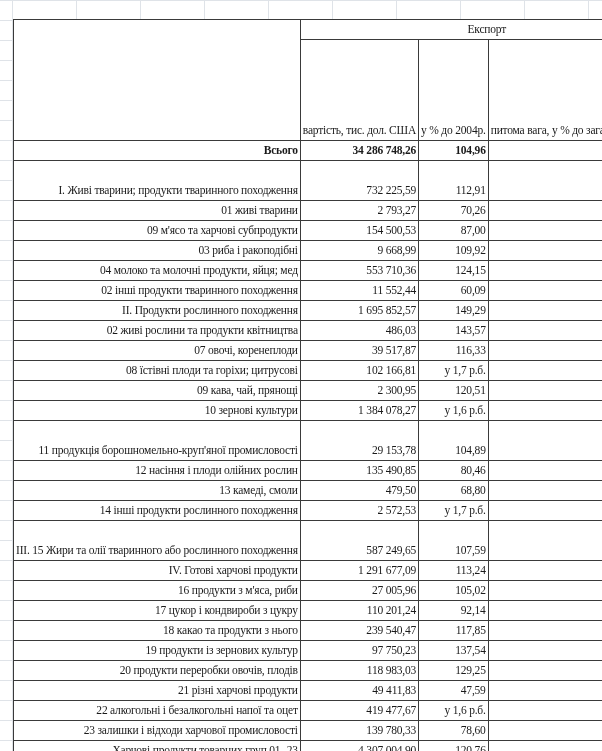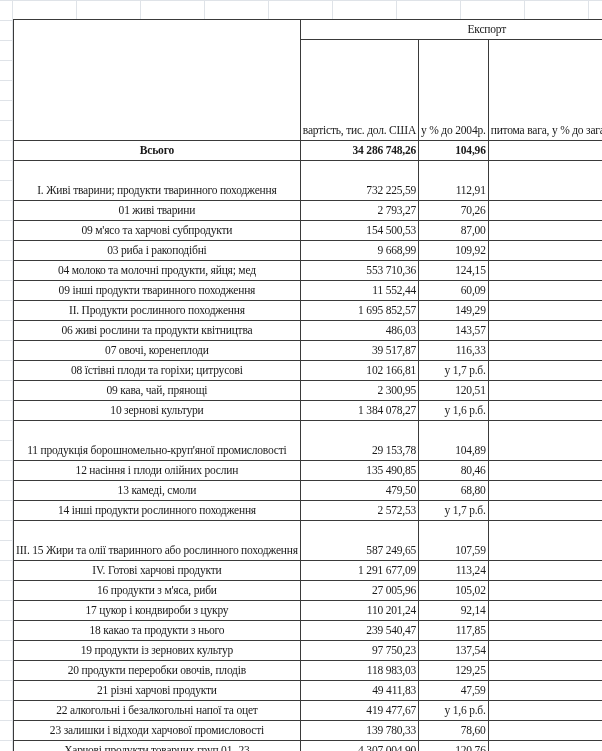--- a/index.html
+++ b/index.html
@@ -24,21 +24,21 @@
   }
   #sheet td {
     border:1px solid #3a3a3a;
     padding:0 2px;
     line-height:19px;
     vertical-align:bottom;
     white-space:nowrap;
     overflow:hidden;
   }
   td.num { text-align:right; }
-  td.lbl { text-align:center; }
+  td.lbl { text-align:right; }
   td.hdr { text-align:right; white-space:normal; line-height:19.5px; }
   td.grp { text-align:center; }
   tr.bold td { font-weight:bold; }
   tr.h1 td { height:19px; }
   tr.dbl td.lbl { white-space:normal; line-height:19.5px; }
   tr.row td { height:18.5px; }
   tr.dbl td { height:39px;margin-left:9px; }
 </style>
 </head>
 <body>
@@ -93,33 +93,33 @@
         <td class="num">109,92</td>
         <td class="num">0,028</td>
       </tr>
       <tr class="row">
         <td class="lbl">04 молоко та молочні продукти, яйця; мед</td>
         <td class="num">553 710,36</td>
         <td class="num">124,15</td>
         <td class="num">1,610</td>
       </tr>
       <tr class="row">
-        <td class="lbl">09 інші продукти тваринного походження</td>
+        <td class="lbl">02 інші продукти тваринного походження</td>
         <td class="num">11 552,44</td>
         <td class="num">60,09</td>
         <td class="num">0,030</td>
       </tr>
       <tr class="row">
         <td class="lbl">ІІ. Продукти рослинного походження</td>
         <td class="num">1 695 852,57</td>
         <td class="num">149,29</td>
         <td class="num">4,95</td>
       </tr>
       <tr class="row">
-        <td class="lbl">06 живі рослини та продукти квітництва</td>
+        <td class="lbl">02 живі рослини та продукти квітництва</td>
         <td class="num">486,03</td>
         <td class="num">143,57</td>
         <td class="num">0,00</td>
       </tr>
       <tr class="row">
         <td class="lbl">07 овочі, коренеплоди</td>
         <td class="num">39 517,87</td>
         <td class="num">116,33</td>
         <td class="num">0,11</td>
       </tr>

